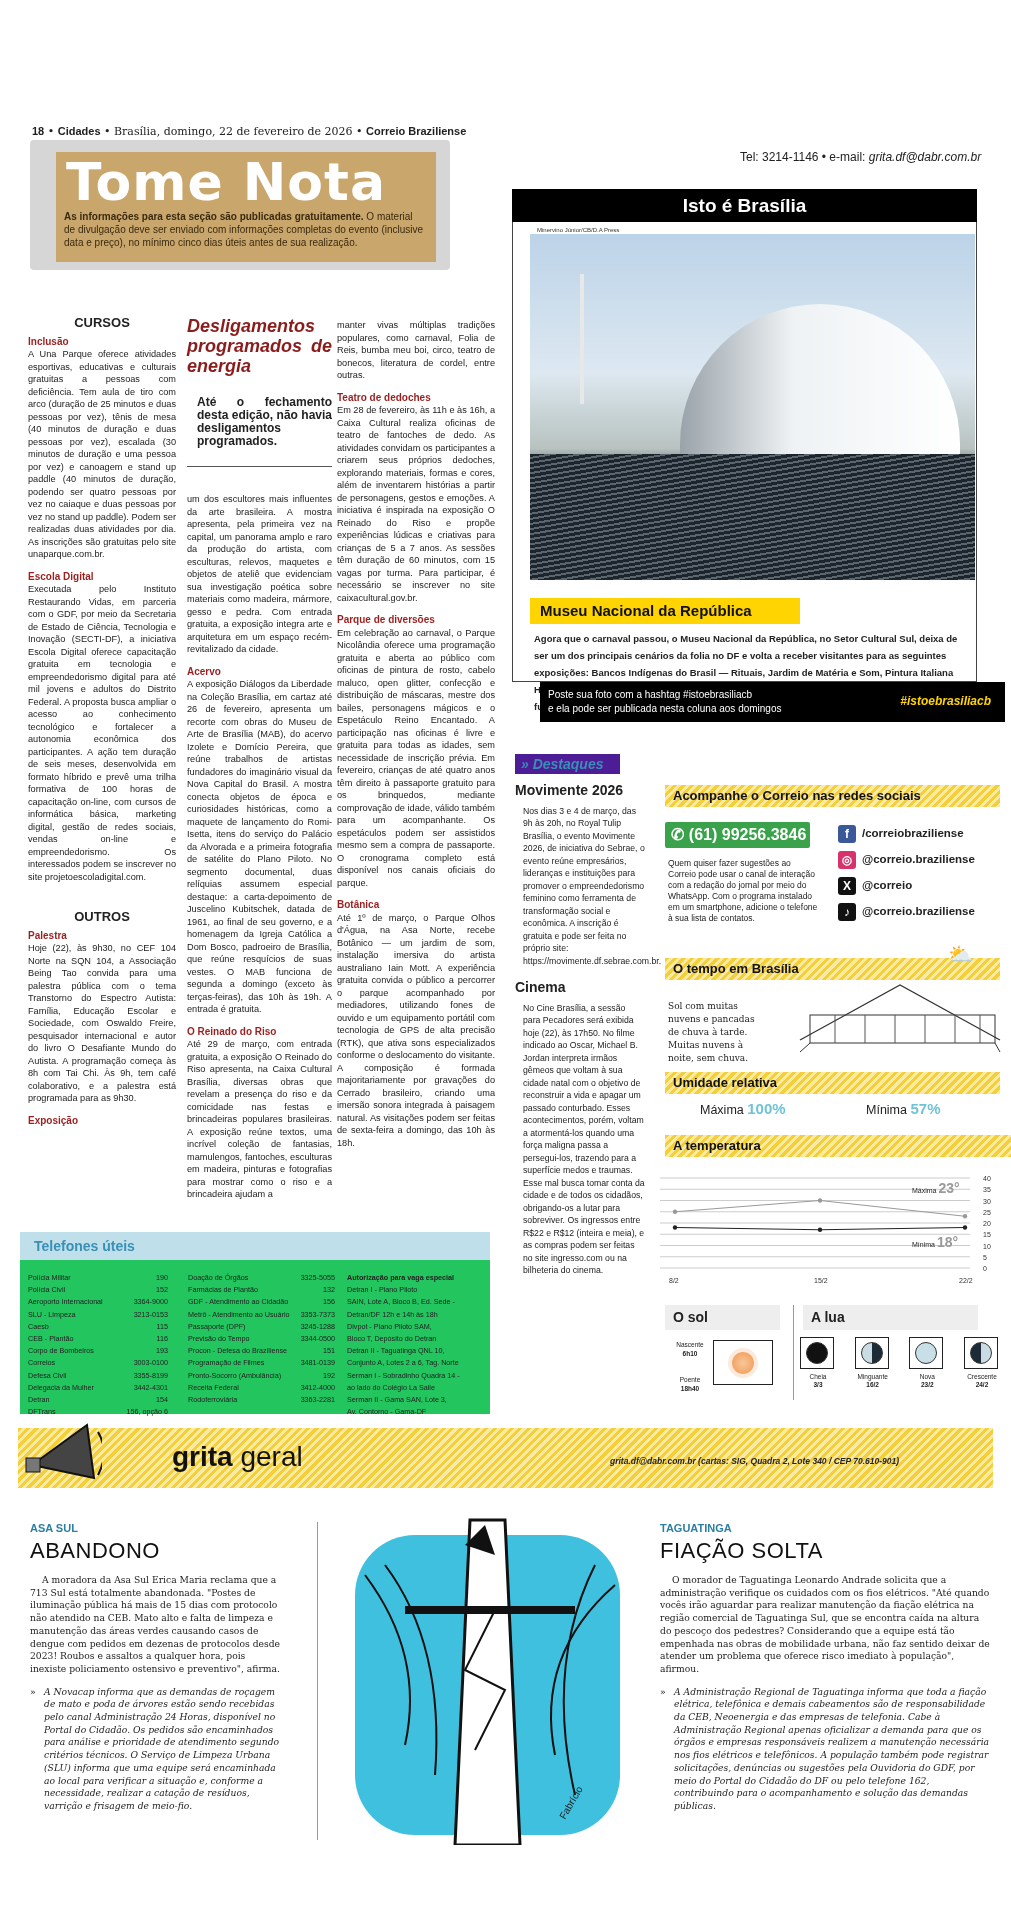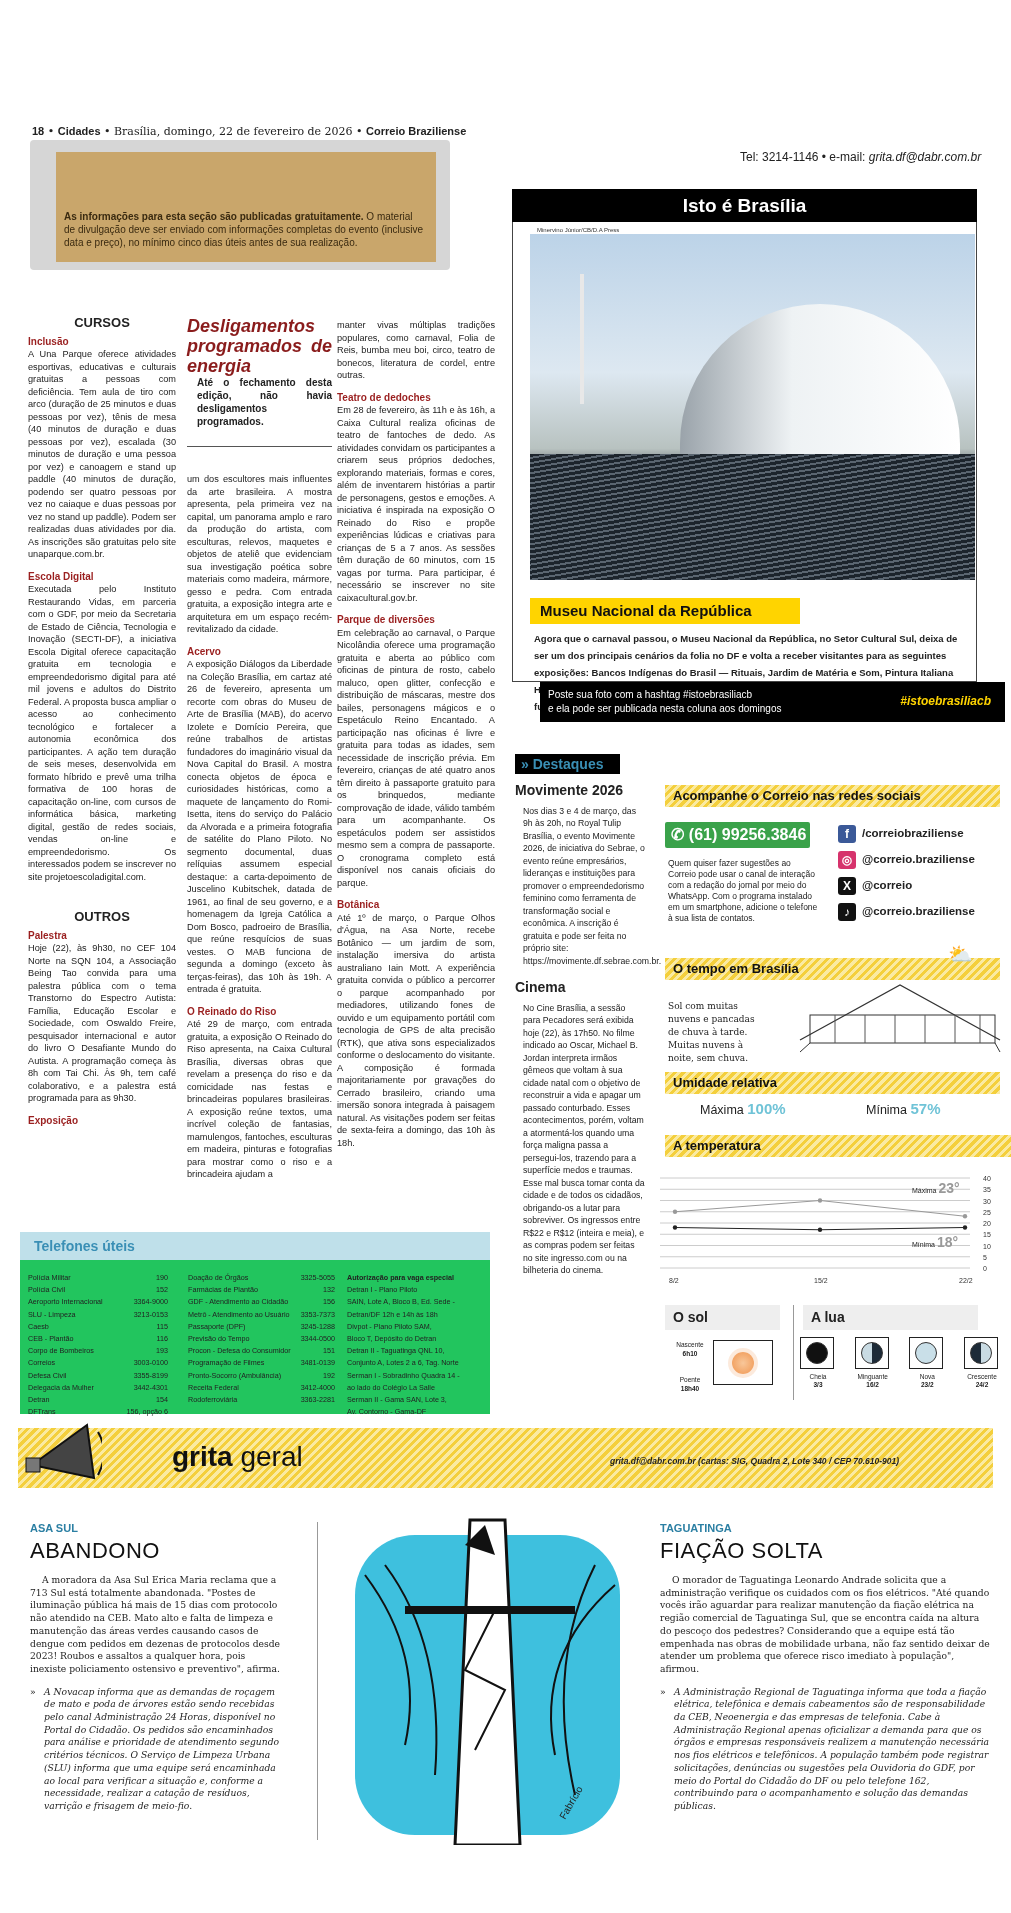--- a/index.html
+++ b/index.html
@@ -21,22 +21,22 @@
 .tower{position:absolute;left:50px;top:40px;width:4px;height:130px;background:#e8e8e8}
 .pool{position:absolute;left:0;top:220px;width:445px;height:126px;background:repeating-linear-gradient(170deg,#1c242c 0 3px,#5a6570 3px 5px)}
 .museu-tag{left:530px;top:598px;width:270px;height:26px;background:#ffd400;font-size:15px;font-weight:bold;line-height:26px;padding-left:10px;color:#111}
 .museu-txt{left:534px;top:630px;width:440px;font-size:9.5px;line-height:17px;font-weight:bold;color:#222}
 .hash-bar{left:540px;top:682px;width:465px;height:40px;background:#000;color:#fff;font-size:10px;line-height:14px;padding:6px 8px}
 .hash-bar .tag{position:absolute;right:14px;top:12px;font-style:italic;color:#ffd400;font-weight:bold;font-size:12px}
 .col{font-size:9.2px;line-height:12.5px;color:#222;text-align:justify}
 .sec-h{font-weight:bold;color:#9a1f1f;font-size:10px;margin-top:10px}
 .cat-h{text-align:center;font-weight:900;font-size:13px;color:#222;margin:4px 0 6px}
 .deslig-h{font-style:italic;font-weight:900;font-size:18px;line-height:20px;color:#8a1c1c}
-.deslig-note{font-weight:bold;font-size:10px;line-height:13px;margin-top:0;padding-left:10px}
-.dest-tag{left:515px;top:754px;width:105px;height:20px;background:#000000;color:#3a8fb5;font-weight:900;font-size:14px;line-height:20px;padding-left:6px}
+.deslig-note{font-weight:bold;font-size:12px;line-height:13px;margin-top:20px;padding-left:10px}
+.dest-tag{left:515px;top:754px;width:105px;height:20px;background:#4c1d95;color:#3a8fb5;font-weight:900;font-style:italic;font-size:14px;line-height:20px;padding-left:6px}
 .dest-h{font-weight:900;font-size:14px;margin:4px 0 8px}
 .stripe{background:repeating-linear-gradient(135deg,#f4cf3c 0 3px,#faeaa2 3px 6px)}
 .stripe-h{height:22px;font-weight:900;font-size:13px;line-height:22px;padding-left:8px;color:#111}
 .wa{left:665px;top:822px;width:145px;height:26px;background:#3aa24a;color:#fff;font-size:16px;font-weight:bold;line-height:26px;border-radius:2px;padding-left:6px}
 .wa-txt{left:668px;top:858px;width:150px;font-size:8.5px;line-height:11px}
 .soc{left:838px;width:170px;height:22px;font-size:11.5px;font-weight:bold;line-height:22px}
 .soc .ic{display:inline-block;width:18px;height:18px;border-radius:3px;vertical-align:middle;margin-right:6px;color:#fff;text-align:center;line-height:18px;font-size:12px}
 .tempo-txt{left:668px;top:1000px;width:90px;font-size:9px;line-height:13px;font-family:"DejaVu Serif",serif}
 .humid{left:668px;top:1098px;font-size:12.5px}
 .humid b{color:#6fc3d7;font-size:15px;font-weight:900}
@@ -57,20 +57,21 @@
 </style>
 </head>
 <body>
 
 <div class="abs folio">
   <b>18</b> • <b>Cidades</b> • <span>Brasília, domingo, 22 de fevereiro de 2026</span> • <b>Correio Braziliense</b>
 </div>
 
 <div class="abs tome-wrap"></div>
 <div class="abs tome">
+  <h1>Tome Nota</h1>
   <p><b>As informações para esta seção são publicadas gratuitamente.</b> <span>O material de divulgação deve ser enviado com informações completas do evento (inclusive data e preço), no mínimo cinco dias úteis antes de sua realização.</span></p>
 </div>
 
 <div class="abs contact">
   <span>Tel: 3214-1146 • e-mail:</span> <i>grita.df@dabr.com.br</i>
 </div>
 
 <div class="abs isto-hd">Isto é Brasília</div>
 <div class="abs isto-box"></div>
 <div class="abs photo-credit">Minervino Júnior/CB/D.A Press</div>
@@ -288,21 +289,21 @@
       </div>
       <div class="tel-row">
         <span>Passaporte (DPF)</span>
         <span>3245-1288</span>
       </div>
       <div class="tel-row">
         <span>Previsão do Tempo</span>
         <span>3344-0500</span>
       </div>
       <div class="tel-row">
-        <span>Procon - Defesa do Consumidor</span>
+        <span>Procon - Defesa do Braziliense</span>
         <span>151</span>
       </div>
       <div class="tel-row">
         <span>Programação de Filmes</span>
         <span>3481-0139</span>
       </div>
       <div class="tel-row">
         <span>Pronto-Socorro (Ambulância)</span>
         <span>192</span>
       </div>

